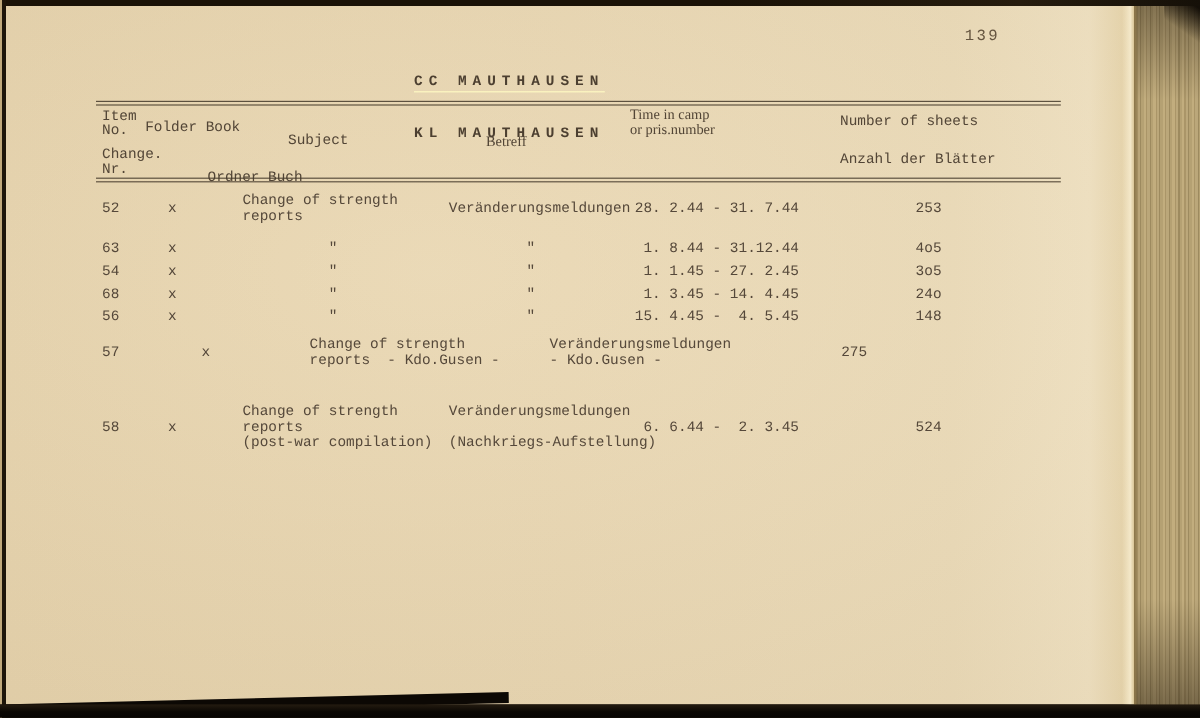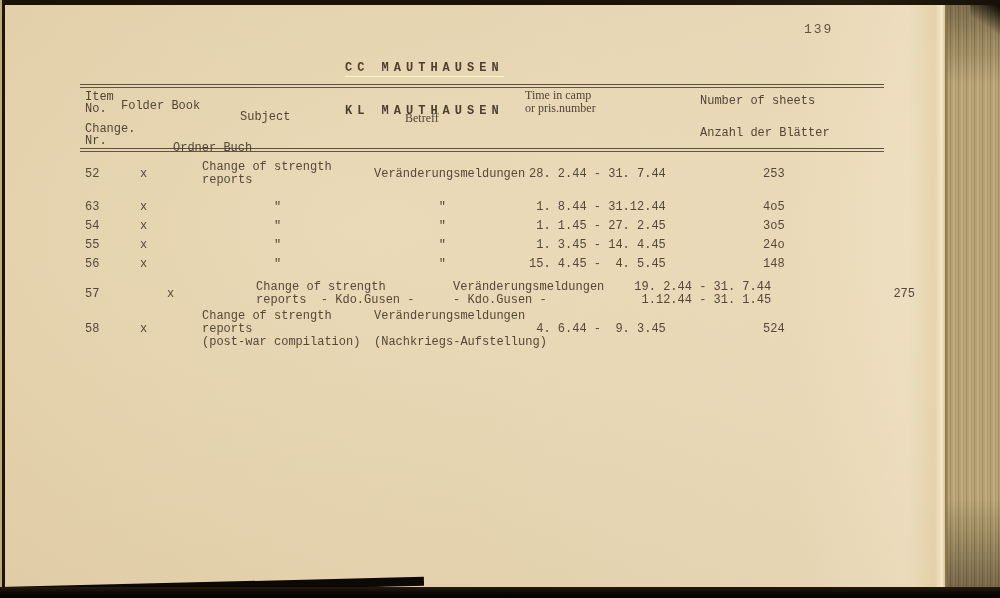--- a/index.html
+++ b/index.html
@@ -61,21 +61,21 @@
   .h-betreff{left:405px;top:112px;font-family:Liberation Serif, serif;}
   .h-time-en{left:525px;top:89px;font-family:Liberation Serif, serif;}
   .h-time-de{left:549px;top:122px;}
   .h-sheets-en{left:700px;top:95px;}
   .h-sheets-de{left:700px;top:127px;}
 
   .rows{position:absolute;left:85px;top:161px;width:830px;}
   .row{display:flex;align-items:center;margin-bottom:6px;}
   .row:nth-child(1){margin-bottom:14px;}
   .row:nth-child(5){margin-bottom:10px;}
-  .row:nth-child(6){margin-bottom:3px;gap:28px;}
+  .row:nth-child(6){margin-bottom:30px;gap:28px;}
   .cell{white-space:pre;}
   .c-item{width:53px;}
   .c-folder{width:62px;padding-left:2px;}
   .c-subject{width:172px;}
   .c-betreff{width:153px;}
   .c-time{width:172px;padding-left:2px;}
   .c-sheets{padding-left:62px;}
 </style>
 </head>
 <body>
@@ -131,21 +131,21 @@
         </div>
         <div class="row">
           <div class="cell c-item">54</div>
           <div class="cell c-folder">x</div>
           <div class="cell c-subject">          "</div>
           <div class="cell c-betreff">         "</div>
           <div class="cell c-time"> 1. 1.45 - 27. 2.45</div>
           <div class="cell c-sheets">3o5</div>
         </div>
         <div class="row">
-          <div class="cell c-item">55</div>
+          <div class="cell c-item">68</div>
           <div class="cell c-folder">x</div>
           <div class="cell c-subject">          "</div>
           <div class="cell c-betreff">         "</div>
           <div class="cell c-time"> 1. 3.45 - 14. 4.45</div>
           <div class="cell c-sheets">24o</div>
         </div>
         <div class="row">
           <div class="cell c-item">56</div>
           <div class="cell c-folder">x</div>
           <div class="cell c-subject">          "</div>
@@ -153,34 +153,32 @@
           <div class="cell c-time">15. 4.45 -  4. 5.45</div>
           <div class="cell c-sheets">148</div>
         </div>
         <div class="row">
           <div class="cell c-item">57</div>
           <div class="cell c-folder">x</div>
           <div class="cell c-subject">Change of strength
 reports  - Kdo.Gusen -</div>
           <div class="cell c-betreff">Veränderungsmeldungen
 - Kdo.Gusen -</div>
-          <div class="cell c-time">19. 2.44 - 31. 7.44
- 1.12.44 - 31. 1.45</div>
           <div class="cell c-sheets">275</div>
         </div>
         <div class="row">
           <div class="cell c-item">58</div>
           <div class="cell c-folder">x</div>
           <div class="cell c-subject">Change of strength
 reports
 (post-war compilation)</div>
           <div class="cell c-betreff">Veränderungsmeldungen
 
 (Nachkriegs-Aufstellung)</div>
-          <div class="cell c-time"> 4. 6.44 -  9. 3.45</div>
+          <div class="cell c-time"> 6. 6.44 -  2. 3.45</div>
           <div class="cell c-sheets">524</div>
         </div>
       </div>
   </div>
 
   <div class="edge-top"></div>
   <div class="edge-left"></div>
   <div class="edge-bottom-slope"></div>
   <div class="edge-bottom"></div>
 </div>

